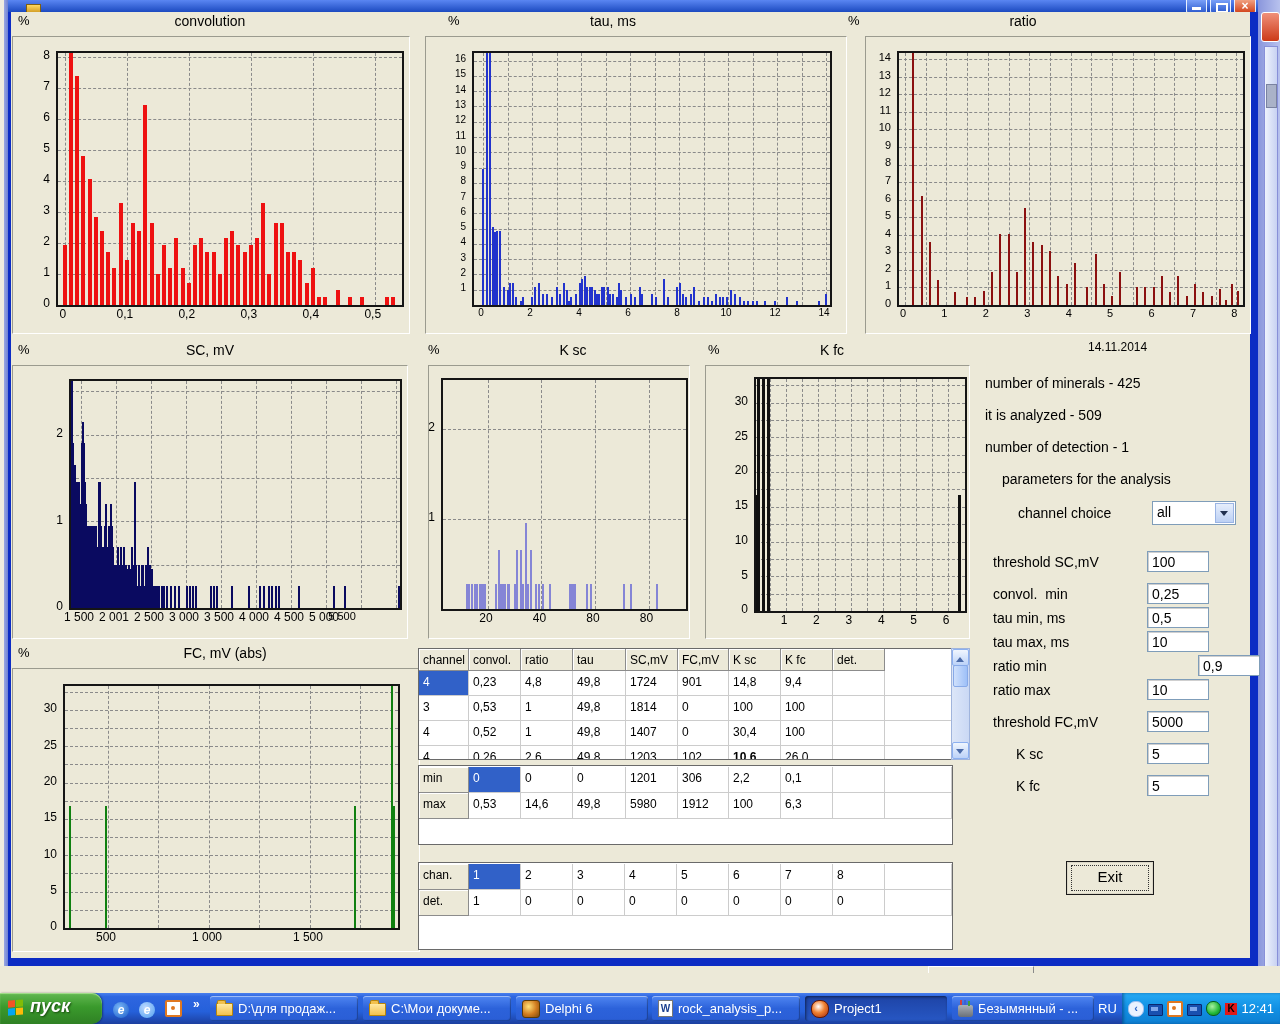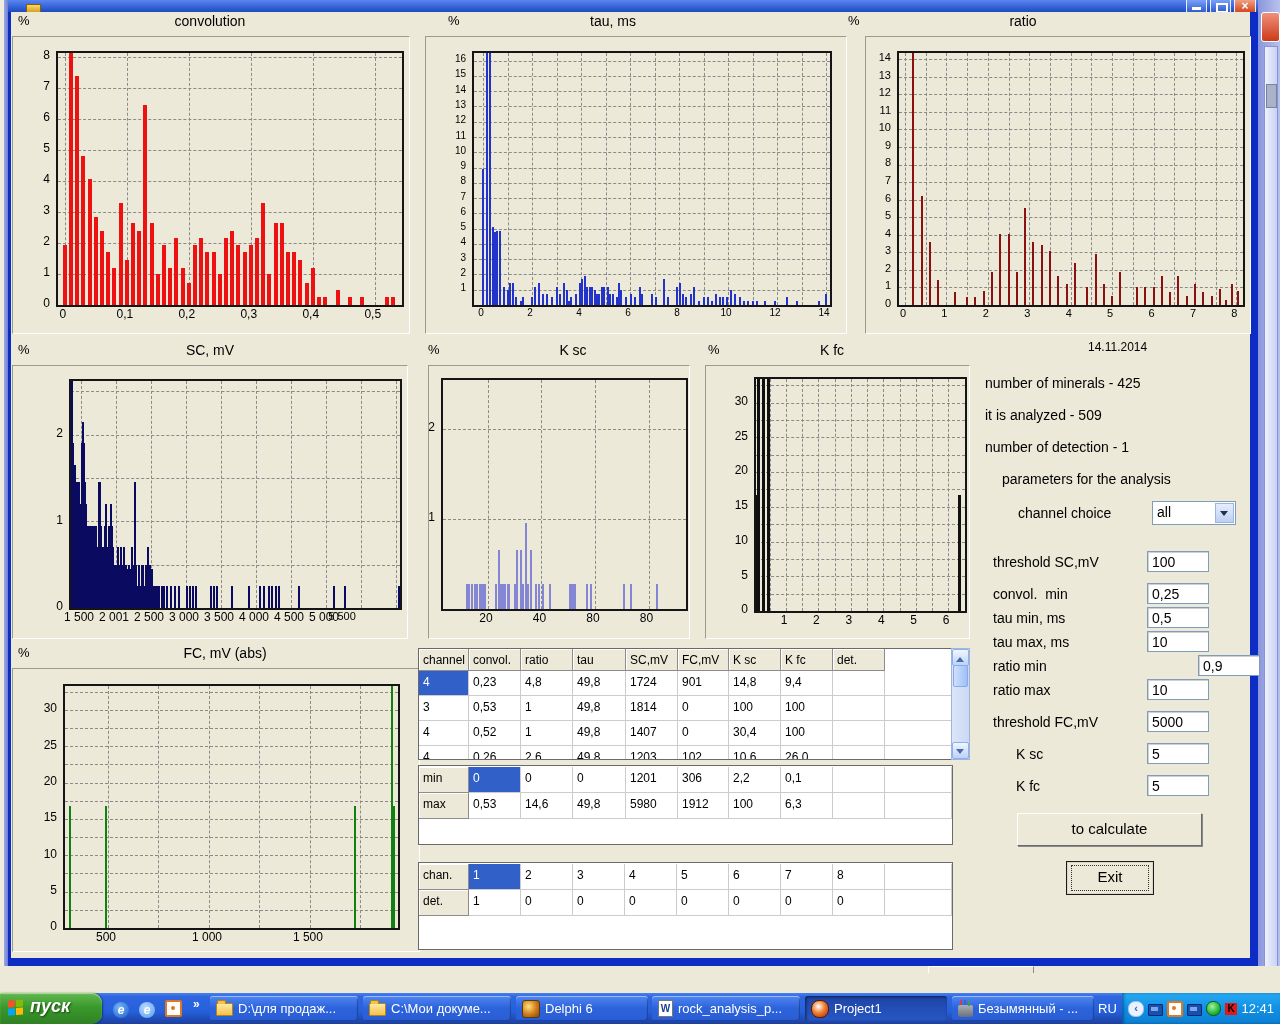--- a/index.html
+++ b/index.html
@@ -744,21 +744,20 @@
       <div class="edit" style="left: 1198px; top: 655px; width: 56px; height: 17px;">0,9</div>
       <div class="lbl" style="left: 993px; top: 682px;">ratio max</div>
       <div class="edit" style="left: 1147px; top: 679px; width: 56px; height: 17px;">10</div>
       <div class="lbl" style="left: 993px; top: 714px;">threshold FC,mV</div>
       <div class="edit" style="left: 1147px; top: 711px; width: 56px; height: 17px;">5000</div>
       <div class="lbl" style="left: 1016px; top: 746px;">K sc</div>
       <div class="edit" style="left: 1147px; top: 743px; width: 56px; height: 17px;">5</div>
       <div class="lbl" style="left: 1016px; top: 778px;">K fc</div>
       <div class="edit" style="left: 1147px; top: 775px; width: 56px; height: 17px;">5</div>
     </div>
-  <div class="btn3d" style="left:1017px;top:813px;width:183px;height:31px;line-height:29px;">to calculate</div>
   <div class="btn3d default" style="left:1066px;top:861px;width:86px;height:32px;line-height:30px;">
     <span class="focusdots"></span>
     <span>Exit</span>
   </div>
 
   
   <div class="grid" id="table-main" style="left:418px;top:648px;width:533px;height:110px;">
       <div class="cell hc" style="left: 0px; top: 0px; width: 50px; height: 22px;">channel</div>
       <div class="cell hc" style="left: 50px; top: 0px; width: 52px; height: 22px;">convol.</div>
       <div class="cell hc" style="left: 102px; top: 0px; width: 52px; height: 22px;">ratio</div>
@@ -797,21 +796,21 @@
       <div class="cell dc" style="left: 310px; top: 72px; width: 52px; height: 25px;">30,4</div>
       <div class="cell dc" style="left: 362px; top: 72px; width: 52px; height: 25px;">100</div>
       <div class="cell dc" style="left: 414px; top: 72px; width: 52px; height: 25px;"></div>
       <div class="cell dc" style="left: 466px; top: 72px; width: 67px; height: 25px;"></div>
       <div class="cell dc" style="left: 0px; top: 97px; width: 50px; height: 25px;">4</div>
       <div class="cell dc" style="left: 50px; top: 97px; width: 52px; height: 25px;">0,26</div>
       <div class="cell dc" style="left: 102px; top: 97px; width: 52px; height: 25px;">2,6</div>
       <div class="cell dc" style="left: 154px; top: 97px; width: 53px; height: 25px;">49,8</div>
       <div class="cell dc" style="left: 207px; top: 97px; width: 52px; height: 25px;">1203</div>
       <div class="cell dc" style="left: 259px; top: 97px; width: 51px; height: 25px;">102</div>
-      <div class="cell dc" style="left: 310px; top: 97px; width: 52px; height: 25px;">10,6</div>
+      <div class="cell dc" style="left: 310px; top: 97px; width: 52px; height: 25px; font-weight: bold;">10,6</div>
       <div class="cell dc" style="left: 362px; top: 97px; width: 52px; height: 25px;">26,0</div>
       <div class="cell dc" style="left: 414px; top: 97px; width: 52px; height: 25px;"></div>
       <div class="cell dc" style="left: 466px; top: 97px; width: 67px; height: 25px;"></div>
     </div>
   <div class="sb" style="left:951px;top:648px;width:17px;height:110px;">
     <span class="sbbtn" style="top:0;">
         <i class="tri" style="left:3px;top:3px;border-bottom:5px solid #4a6aa8;"></i>
       </span>
     <span class="sbthumb" style="top:16px;height:20px;"></span>
     <span class="sbbtn" style="top:93px;">

